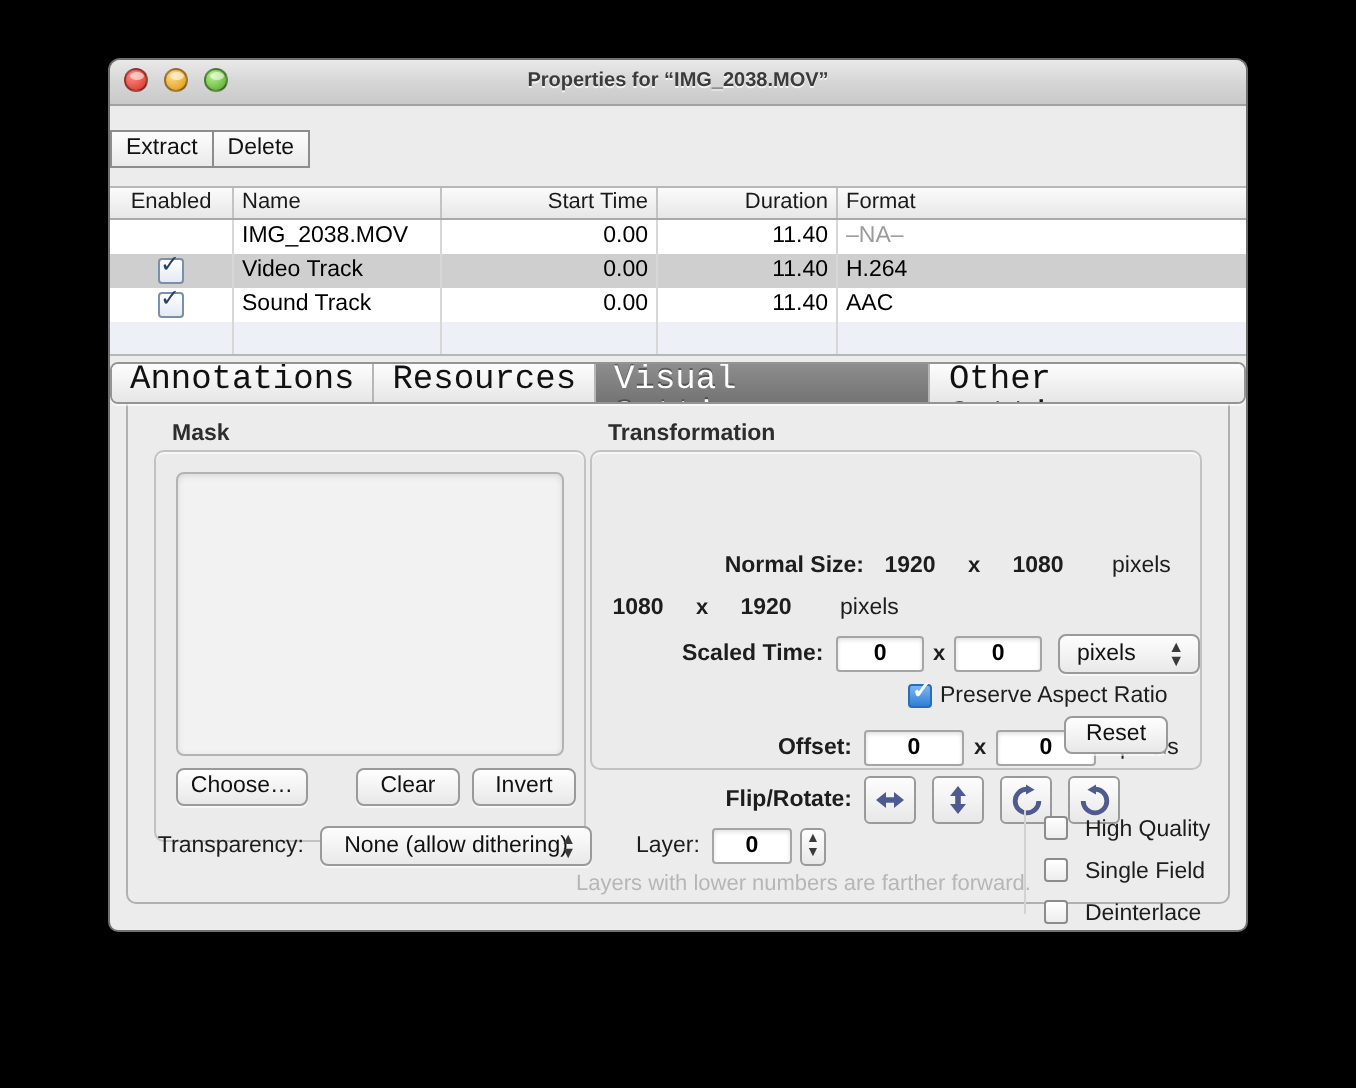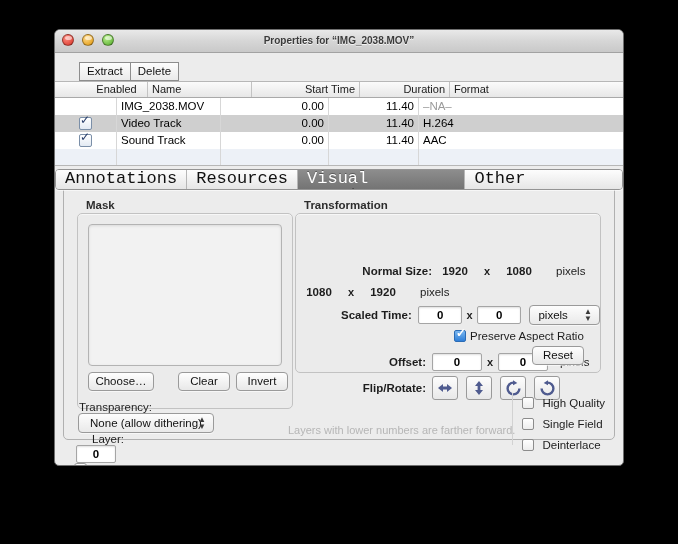--- a/index.html
+++ b/index.html
@@ -48,41 +48,41 @@
   .title-text {
     text-align: center; line-height: 22px;
     font-size: 10px; font-weight: bold; color: #3b3b3b;
     text-shadow: 0 1px 0 rgba(255,255,255,0.75);
   }
   
   .toolbar {
     height: 28px;
     background: #ececec;
     border-bottom: 1px solid #b7b7b7;
-    display: flex; align-items: flex-end;
-    padding-left: 24px;
+    display: flex; align-items: flex-start;
+    padding-left: 0;
+    margin-top: 12px;
   }
   .segbtn-group { display: flex; }
   .segbtn {
     height: 19px; line-height: 17px;
     padding: 0 7px;
     font-size: 11.5px; color: #111;
     background: linear-gradient(to bottom, #fdfdfd, #eaeaea);
     border: 1px solid #8d8d8d;
     box-sizing: border-box;
     cursor: default;
   }
   .segbtn + .segbtn { border-left: none; }
   
   .table { background: #fff; border-bottom: 1px solid #b7b7b7; }
   .thead {
     display: flex; height: 15px;
     background: linear-gradient(to bottom, #fbfbfb, #e7e7e7);
     border-bottom: 1px solid #a9a9a9;
-    padding-left: 31px;
   }
   .th {
     font-size: 11px; color: #1a1a1a; line-height: 14px;
     box-sizing: border-box;
     border-right: 1px solid #c3c3c3;
     padding: 0 4px;
     overflow: hidden; white-space: nowrap;
   }
   .th:last-child { border-right: none; }
   .tr { display: flex; height: 17px; }
@@ -402,21 +402,21 @@
                 <path d="M8.5 2.6 A5.9 5.9 0 1 1 2.6 8.5" fill="none" stroke="#4f5b8f" stroke-width="2.4"></path>
                 <path d="M9.0 0.2 L4.7 2.9 L9.0 5.3 Z" fill="#4f5b8f"></path>
               </svg>
             </div>
           </div>
 
           <div class="btn" style="position:absolute; left:236px; top:132px; width:52px;">Reset</div>
         </div>
 
         <div class="footer-row" style="left:6px; top:222px; width:420px;">
-          <div style="display:flex; flex-direction:column;">
+          <div style="display:flex; align-items:center;">
             <div class="unit" style="width:82px; text-align:right;">Transparency:</div>
             <div class="popup" style="width:136px; margin-left:8px; text-align:center; padding-left:0;">
               <span>None (allow dithering)</span>
               <span class="arrows">▲<br>▼</span>
             </div>
             <div class="unit" style="margin-left:22px;">Layer:</div>
             <div class="field" style="width:40px; margin-left:6px;">0</div>
             <div class="stepper" style="margin-left:4px;">
               <span>▲</span>
               <span>▼</span>

